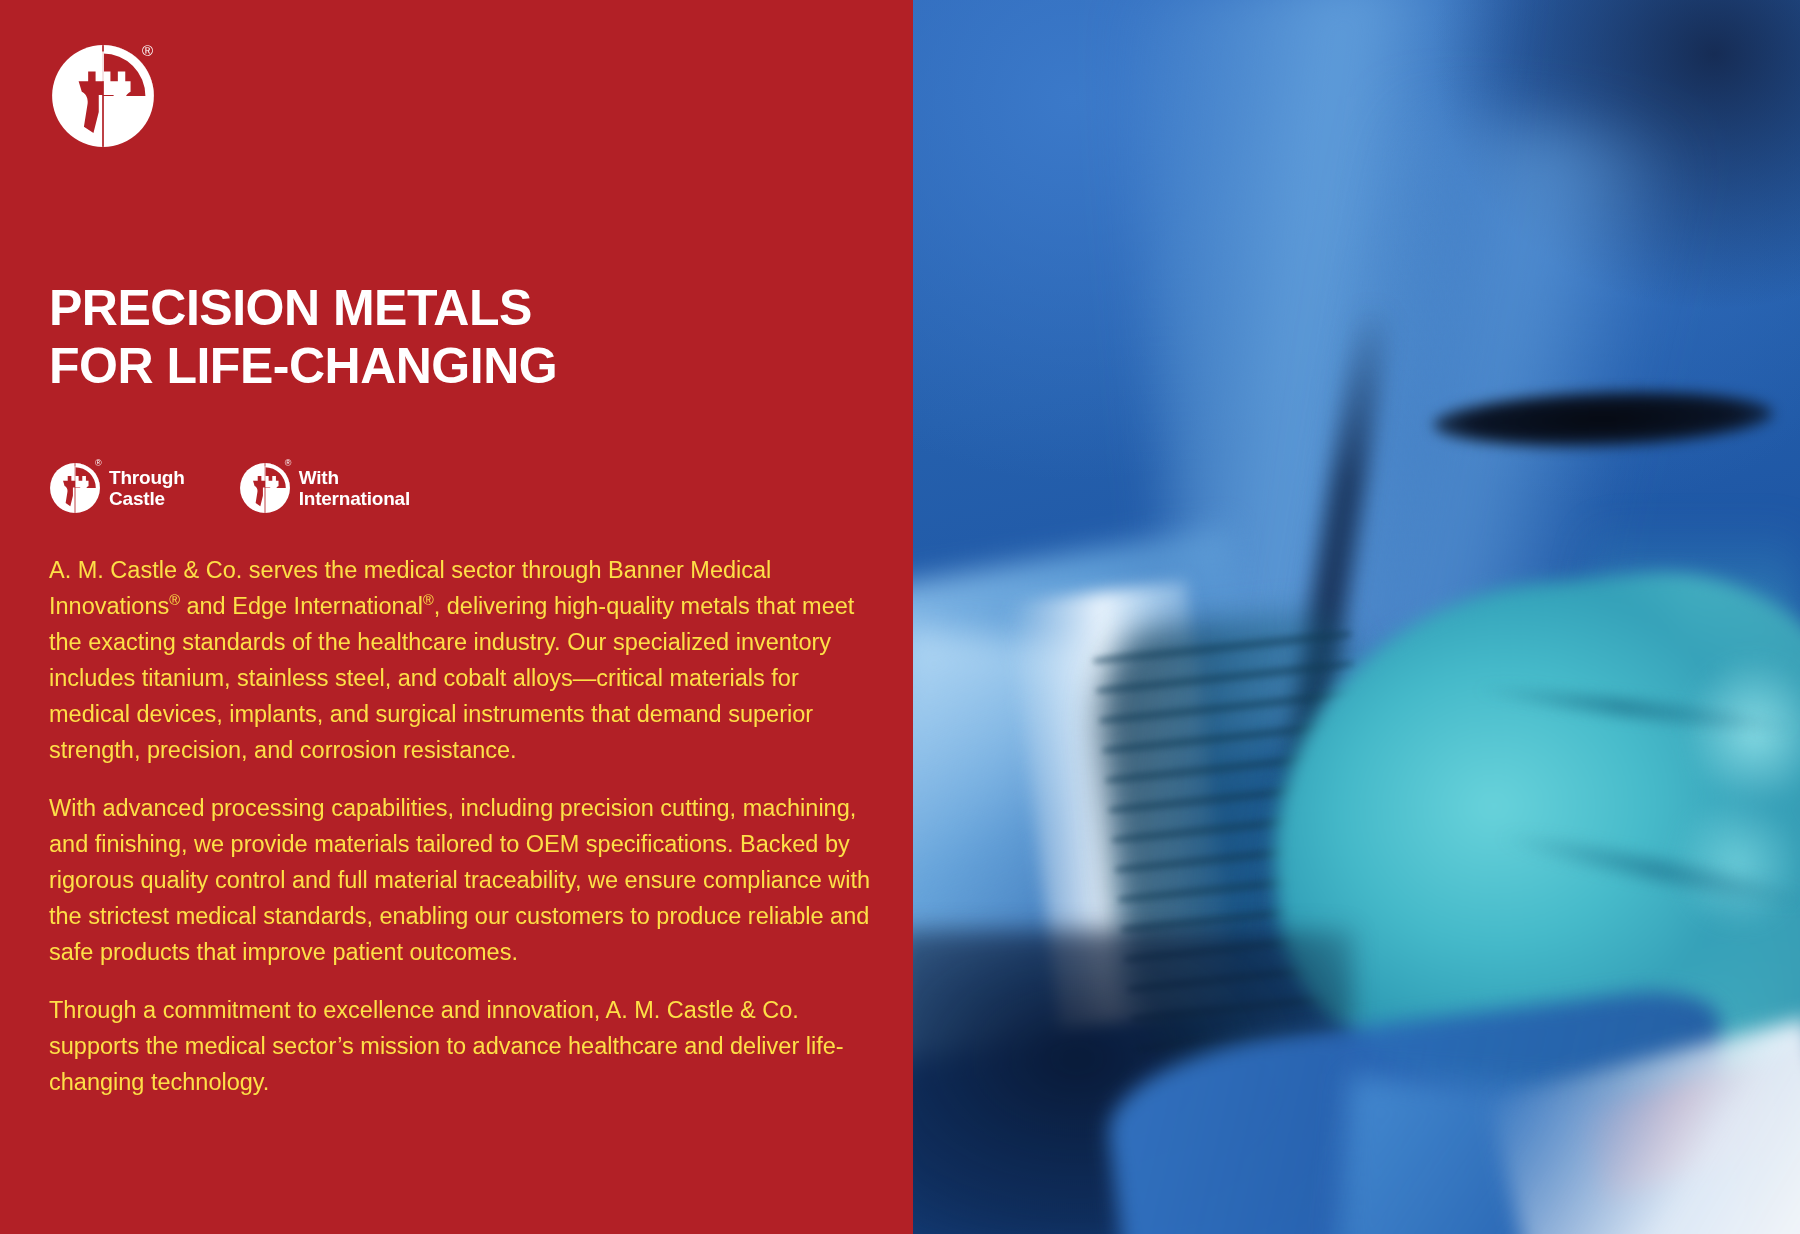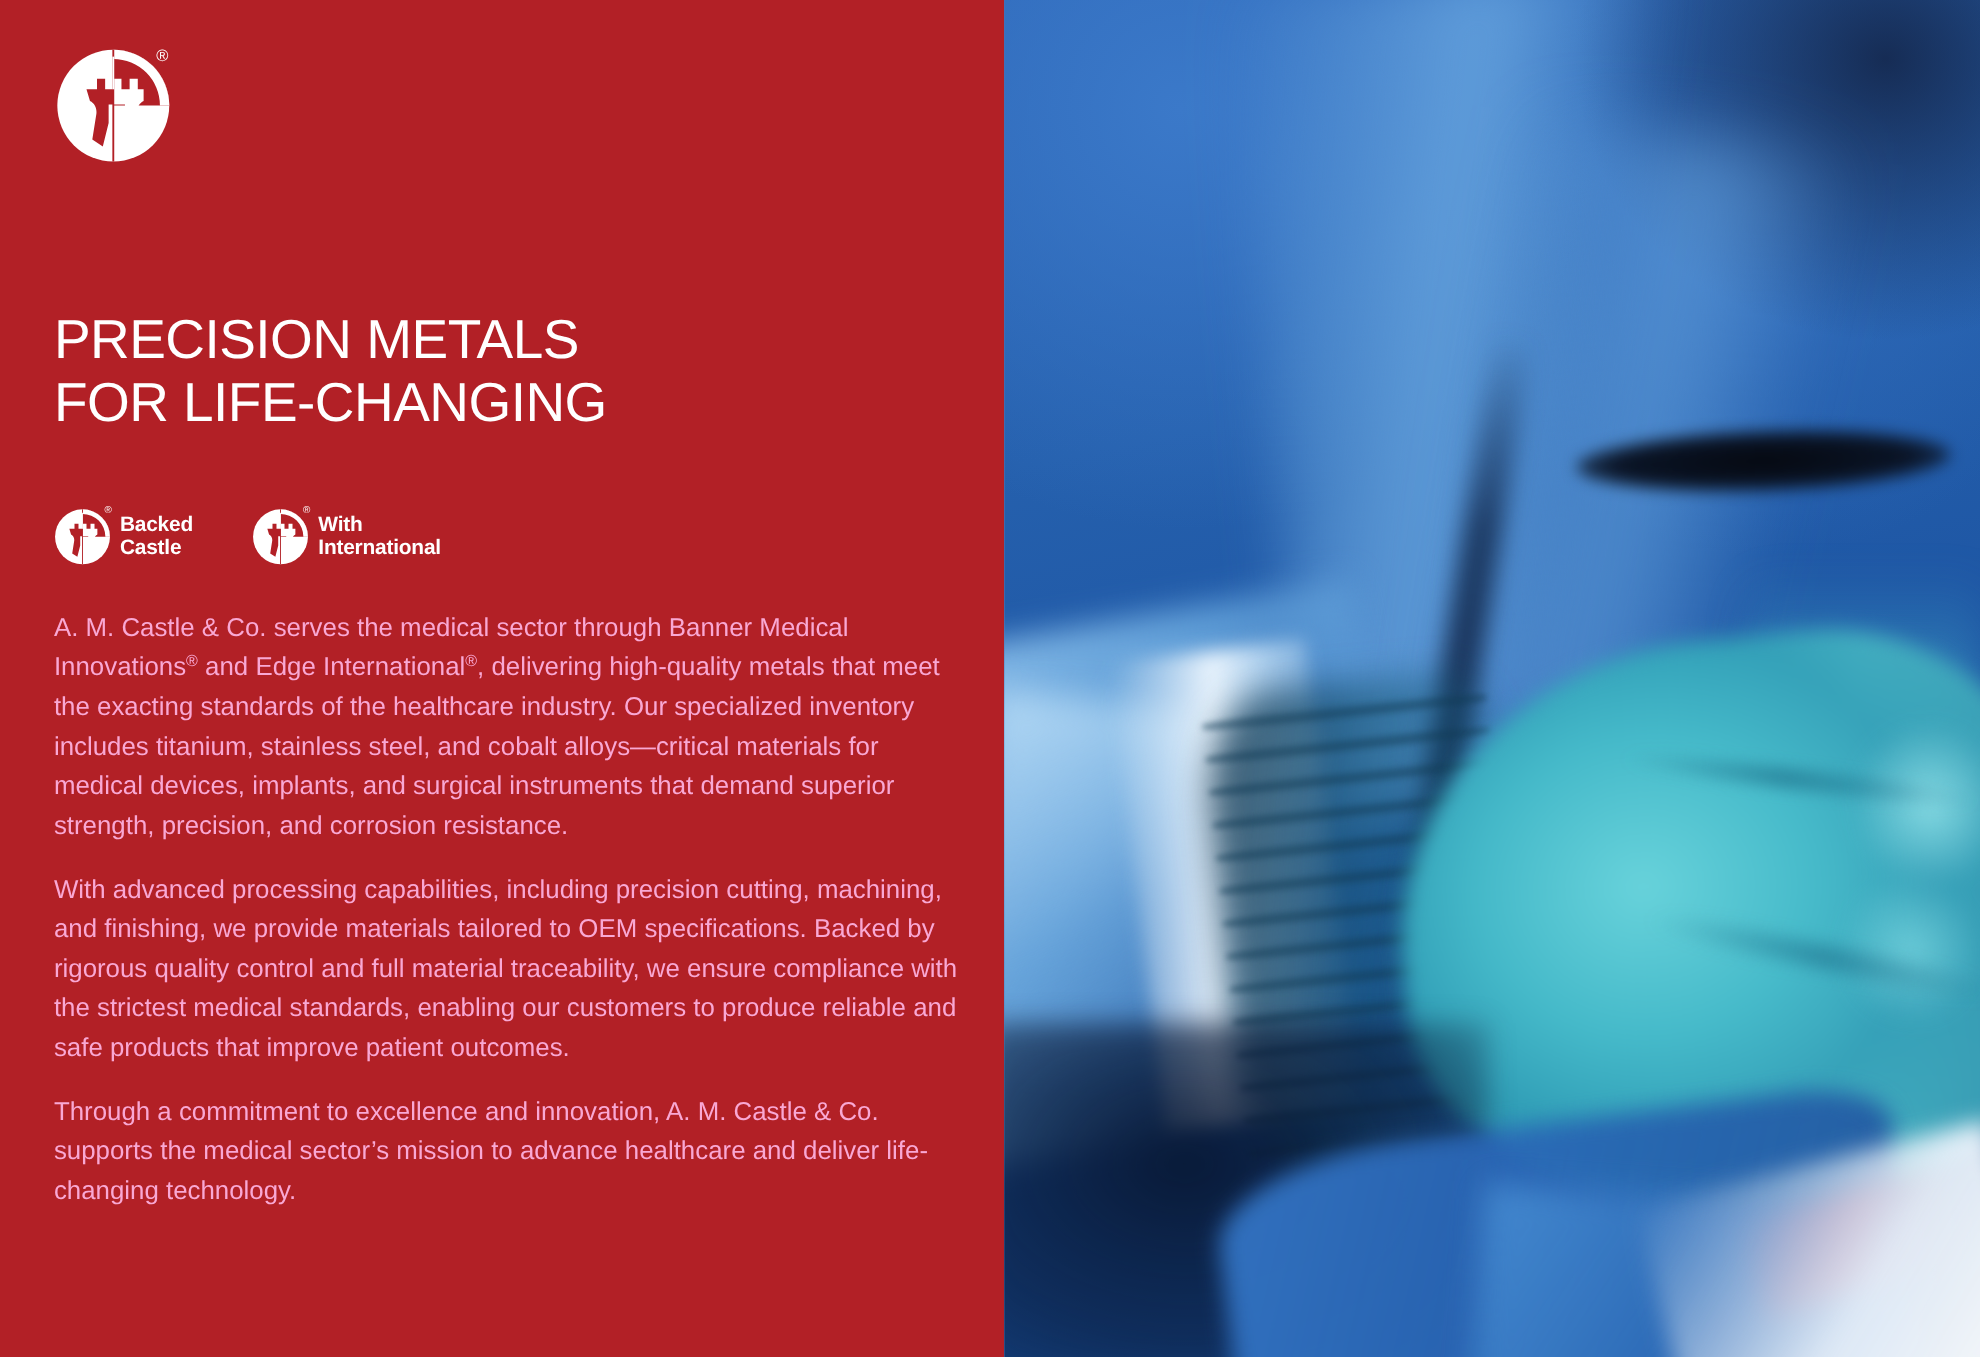--- a/index.html
+++ b/index.html
@@ -47,21 +47,21 @@
   }
 
   
   .headline {
     position: absolute;
     left: 49px;
     top: 245px;
     width: 700px;
     color: #ffffff;
     font-size: 50px;
-    font-weight: normal;
+    font-weight: bold;
     line-height: 1.16;
     letter-spacing: -0.5px;
     text-transform: uppercase;
     font-family: "Liberation Sans", sans-serif;
   }
   .headline .hl-line { display:block; white-space: nowrap; }
 
   
   .sub-brands {
     position: absolute;
@@ -99,21 +99,21 @@
     font-size: 9px;
     line-height: 1;
   }
 
   
   .body-copy {
     position: absolute;
     left: 49px;
     top: 552px;
     width: 824px;
-    color: #f9a8d4;
+    color: #fde047;
     font-size: 23.5px;
     line-height: 36px;
     font-family: "Liberation Sans", sans-serif;
   }
   .body-copy p {
     margin: 0 0 22px 0;
   }
   .body-copy p:last-child { margin-bottom: 12px; }
   .body-copy sup {
     font-size: 0.62em;
@@ -346,21 +346,21 @@
               </g>
             <g clip-path="url(#rightHalf)" fill="#ffffff">
                 <use href="#castlePath"></use>
               </g>
             <rect x="49.2" y="2" width="1.6" height="96" fill="#b22026"></rect>
             <rect x="49.2" y="8" width="1.6" height="28" fill="#ffffff"></rect>
           </svg>
         </span>
         <span class="reg">®</span>
         <span class="words">
-          <span>Backed</span><br>
+          <span>Through</span><br>
           <span>Castle</span>
         </span>
       </div>
 
       <div class="sub-brand">
         <span class="mark">
           <svg viewBox="0 0 100 100" xmlns="http://www.w3.org/2000/svg" aria-hidden="true">
             <circle cx="50" cy="50" r="48" fill="#ffffff"></circle>
             <path d="M50 2 A48 48 0 0 1 98 50 L50 50 Z" fill="#b22026"></path>
             <path d="M50 2 A48 48 0 0 1 98 50 L90 50 A40 40 0 0 0 50 10 Z" fill="#ffffff"></path>

